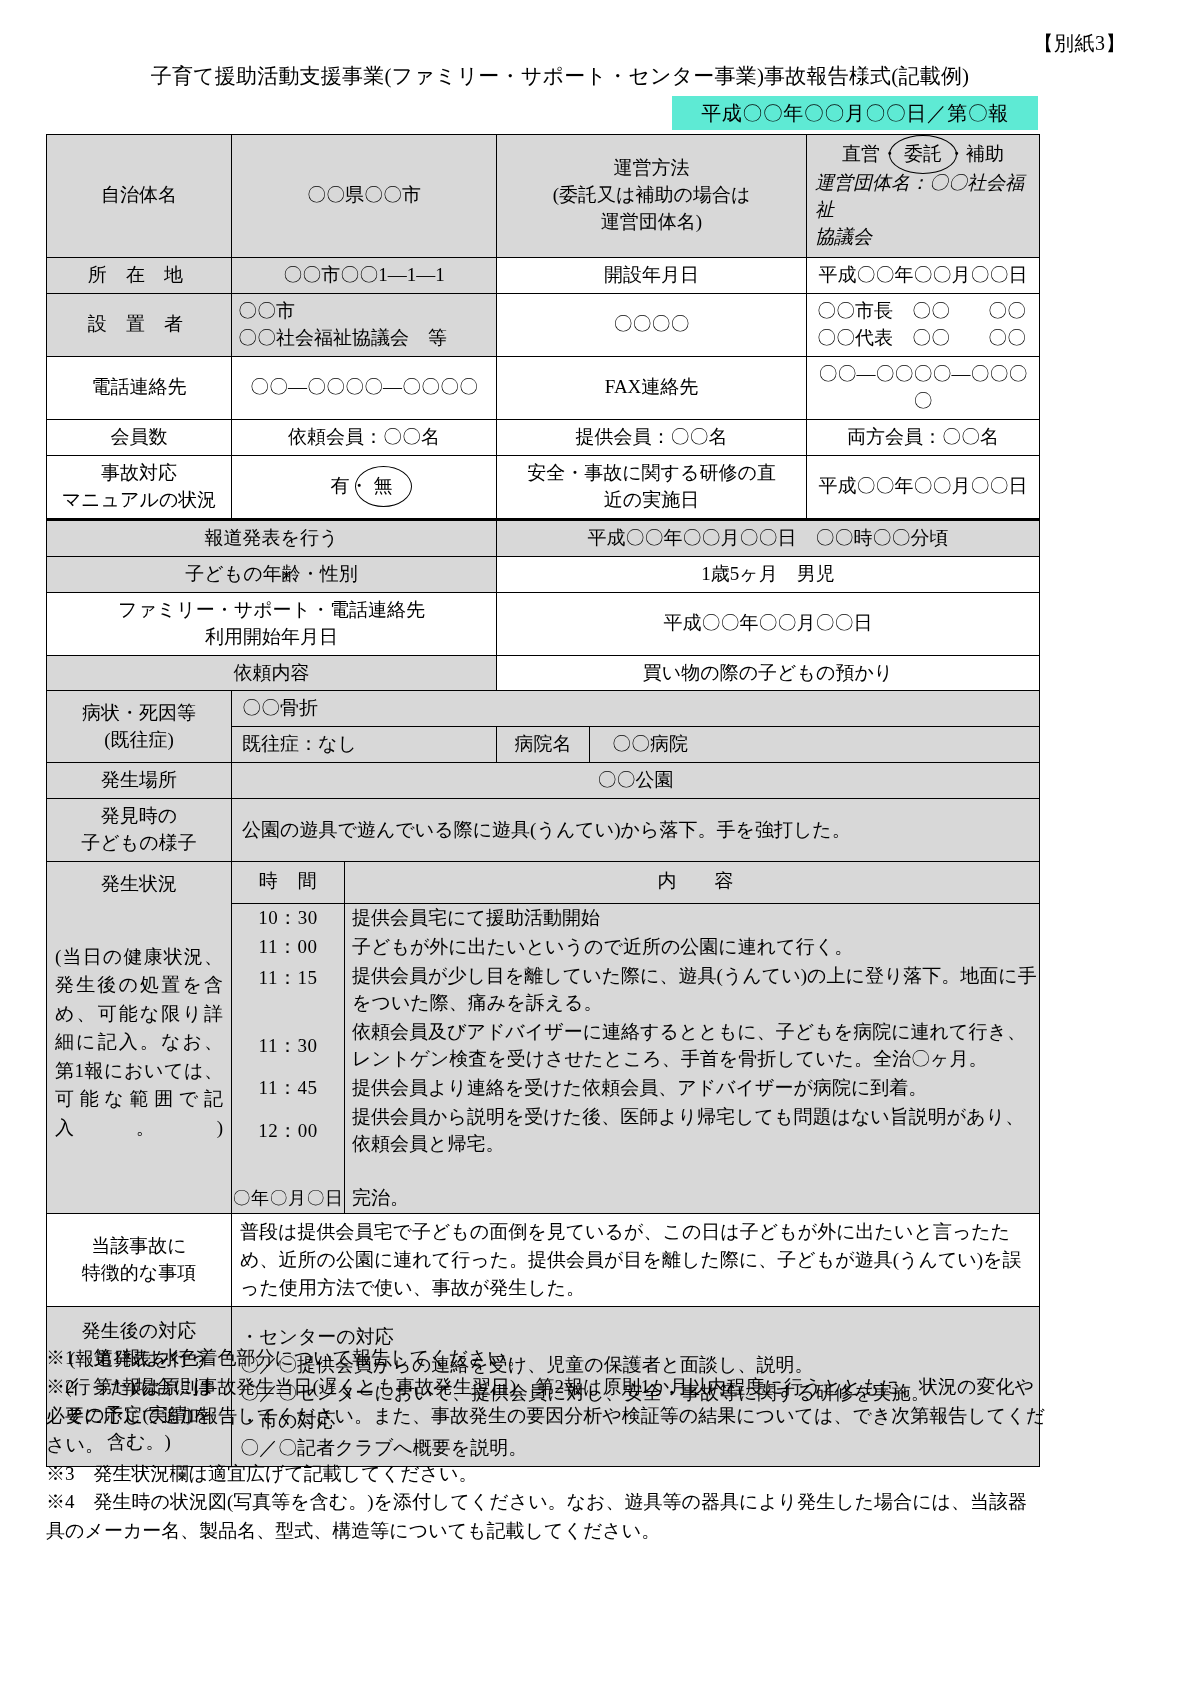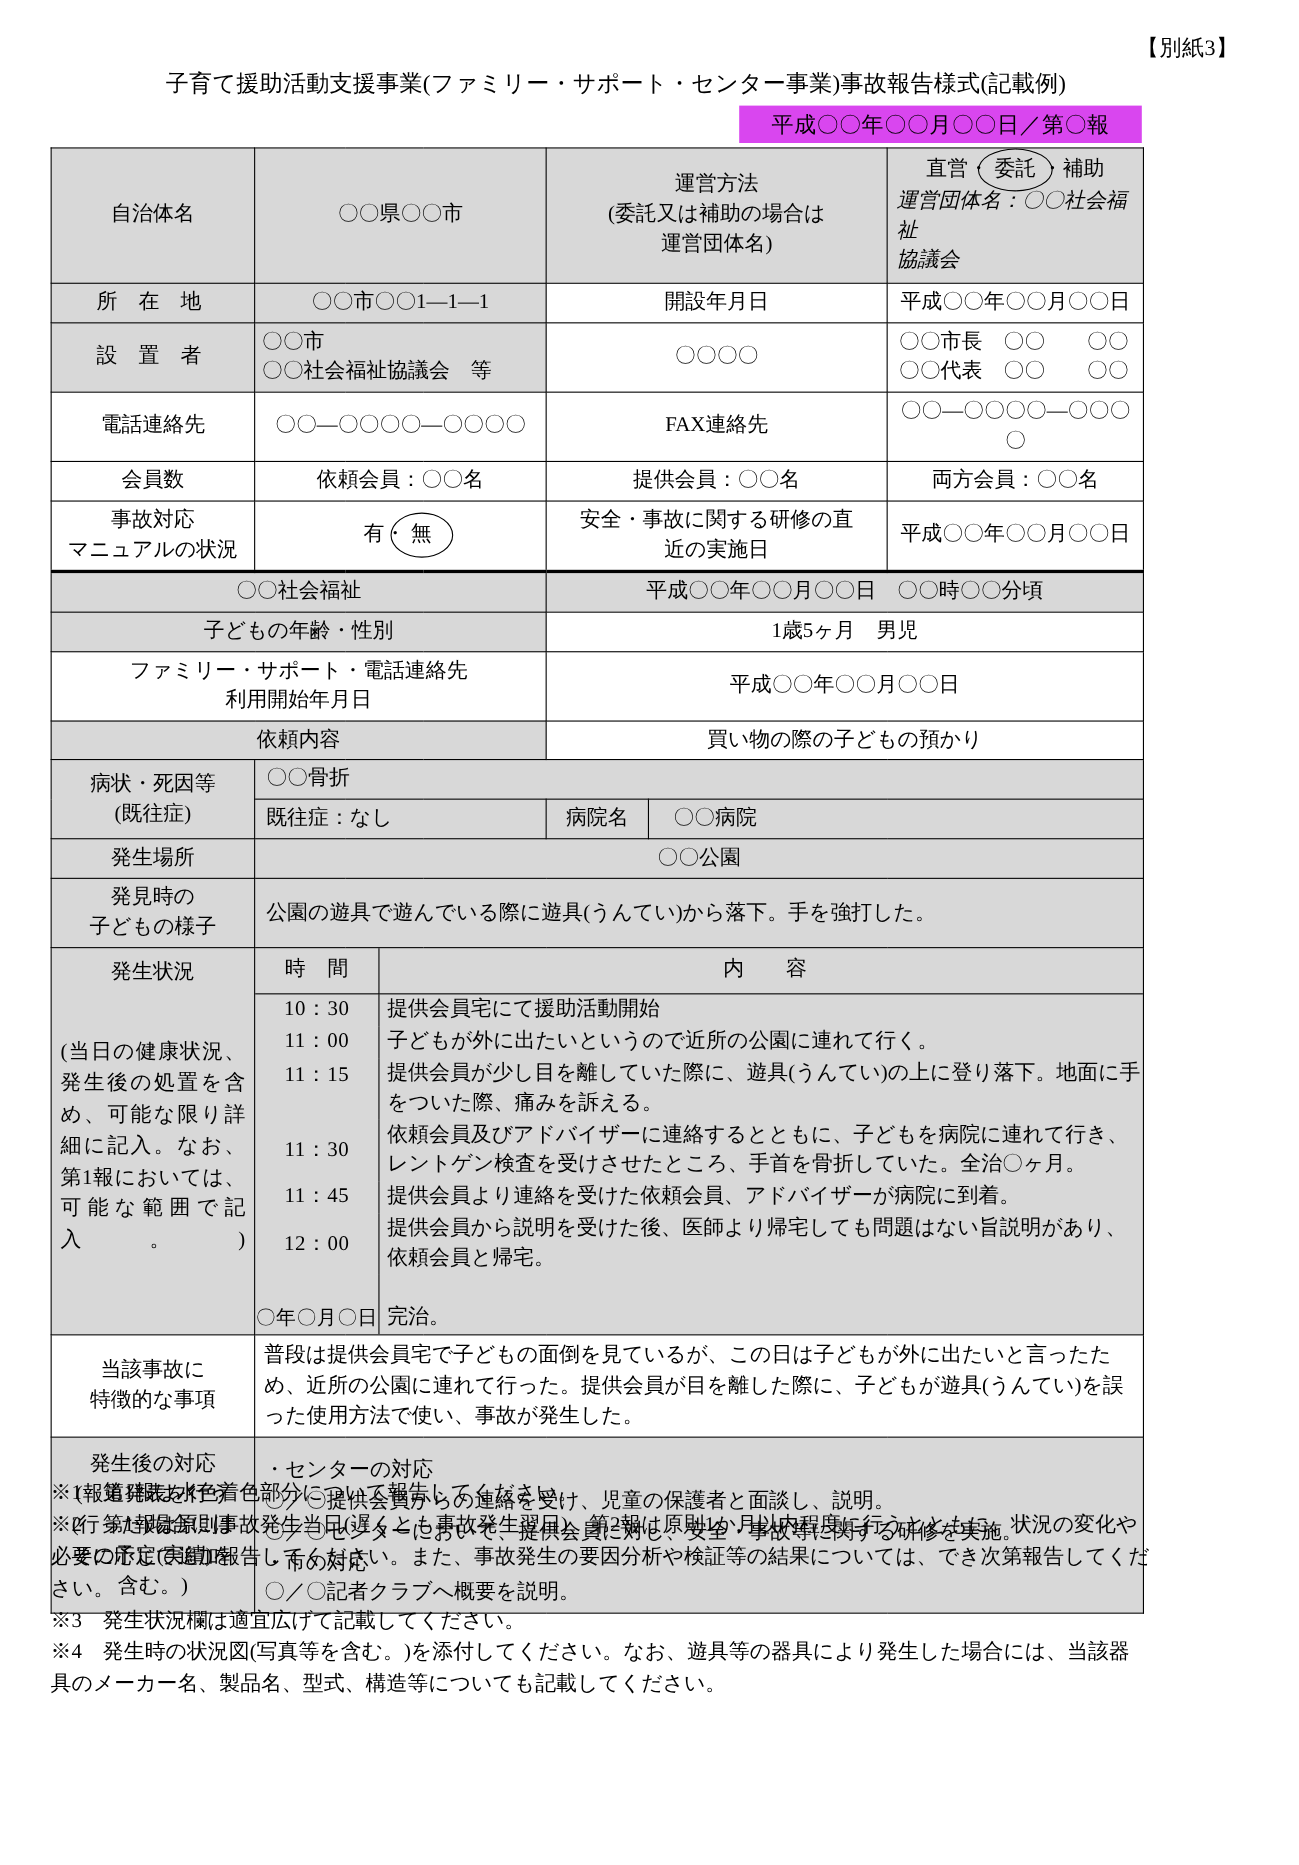--- a/index.html
+++ b/index.html
@@ -40,21 +40,21 @@
     font-size: 21px;
     letter-spacing: 0.2px;
     white-space: nowrap;
   }
   .report-date-bar {
     position: absolute;
     top: 96px;
     left: 672px;
     width: 366px;
     height: 34px;
-    background: #d946ef;
+    background: #5eead4;
     display: flex;
     align-items: center;
     justify-content: center;
     font-size: 20px;
     letter-spacing: 0.5px;
   }
 
   
   table.form {
     position: absolute;
@@ -239,21 +239,21 @@
 マニュアルの状況</td>
       <td class="white c" colspan="3">
         <span>有</span><span>・</span><span class="circled wide">無</span>
       </td>
       <td class="white c multiline" colspan="2">安全・事故に関する研修の直
 近の実施日</td>
       <td class="white c">平成〇〇年〇〇月〇〇日</td>
     </tr>
 
     <tr>
-      <td class="gray c thick-top" colspan="4">〇〇社会福祉</td>
+      <td class="gray c thick-top" colspan="4">報道発表を行う</td>
       <td class="gray c thick-top" colspan="3">平成〇〇年〇〇月〇〇日　〇〇時〇〇分頃</td>
     </tr>
 
     <tr>
       <td class="gray c" colspan="4">子どもの年齢・性別</td>
       <td class="white c" colspan="3">1歳5ヶ月　男児</td>
     </tr>
 
     <tr>
       <td class="white c multiline" colspan="4">ファミリー・サポート・電話連絡先

